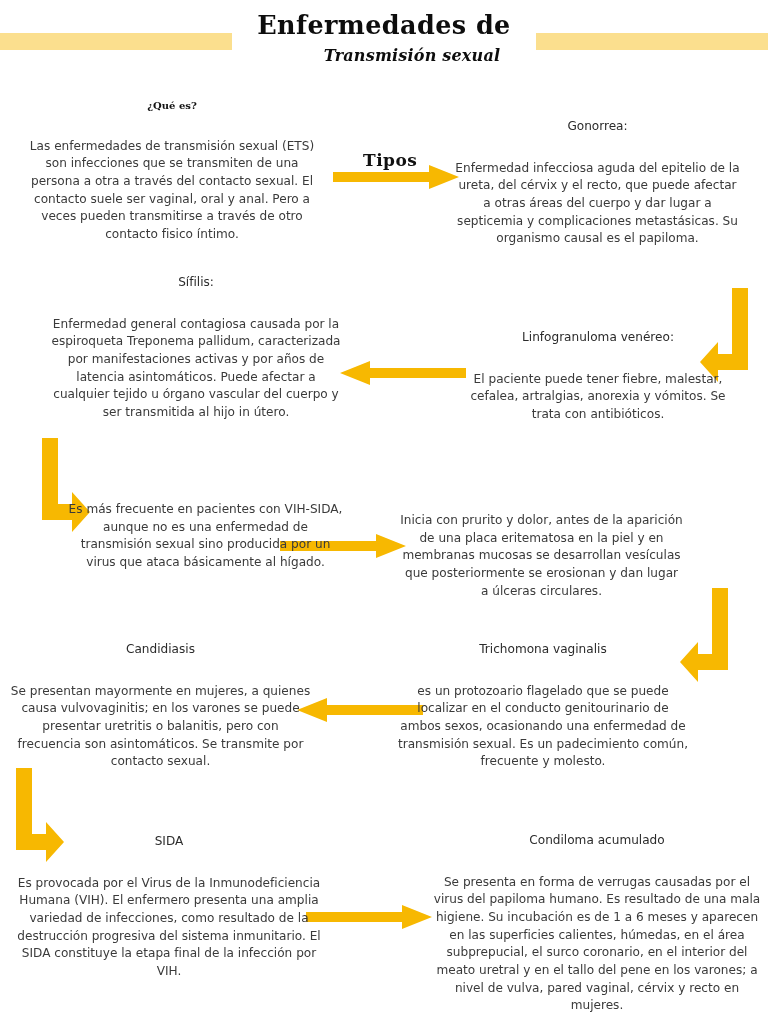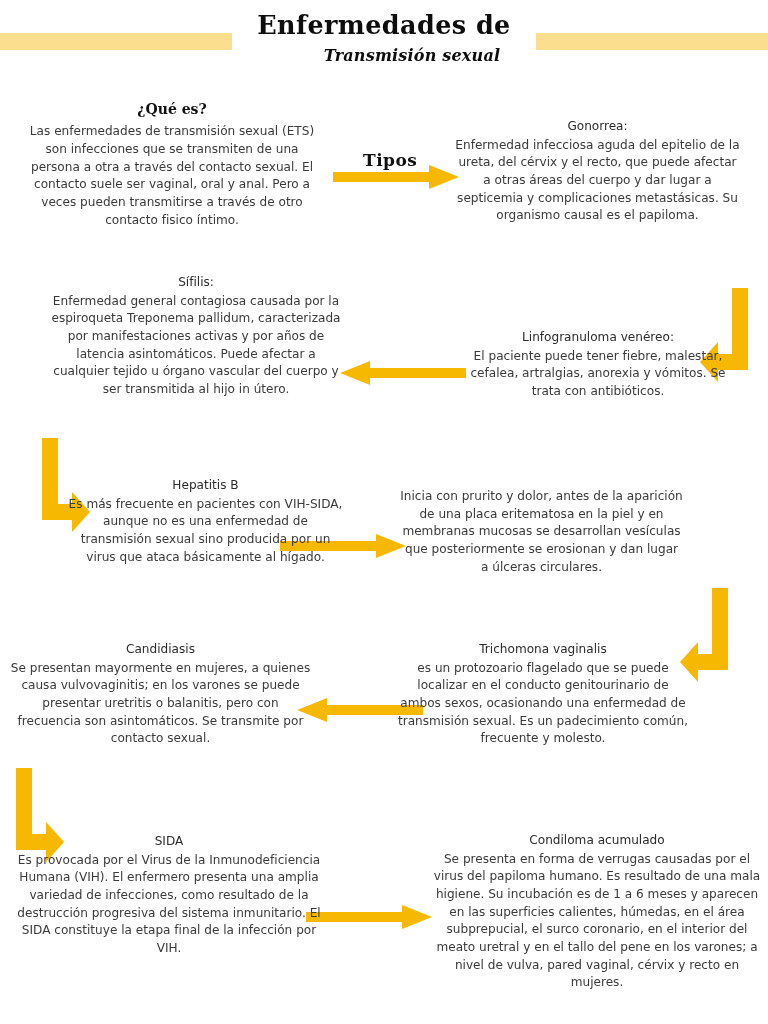--- a/index.html
+++ b/index.html
@@ -61,25 +61,25 @@
     color: #3a3a3a;
   }
   .block .heading {
     display: block;
     color: #2b2b2b;
     margin-bottom: 1px;
   }
   .block.intro .heading {
     font-family: "DejaVu Serif", "Liberation Serif", serif;
     font-weight: 700;
-    font-size: 14px;
+    font-size: 10px;
     color: #111111;
     margin-bottom: 4px;
   }
-  .block .body { display: block; }
+  .block .body { display: block; margin-top: 24px; }
 
   
   #block-intro        { left: 26px;  top: 99px;  width: 292px; }
   #block-gonorrea     { left: 455px; top: 118px; width: 285px; }
   #block-sifilis      { left: 51px;  top: 274px; width: 290px; }
   #block-linfo        { left: 458px; top: 329px; width: 280px; }
   #block-hepatitis    { left: 68px;  top: 477px; width: 275px; }
   #block-herpes       { left: 400px; top: 488px; width: 283px; }
   #block-candidiasis  { left: 9px;   top: 641px; width: 303px; }
   #block-trichomona   { left: 396px; top: 641px; width: 294px; }
@@ -194,21 +194,20 @@
   <span class="heading">Sífilis:</span>
   <span class="body">Enfermedad general contagiosa causada por la espiroqueta Treponema pallidum, caracterizada por manifestaciones activas y por años de latencia asintomáticos. Puede afectar a cualquier tejido u órgano vascular del cuerpo y ser transmitida al hijo in útero.</span>
 </div>
 
 <div class="block" id="block-linfo">
   <span class="heading">Linfogranuloma venéreo:</span>
   <span class="body">El paciente puede tener fiebre, malestar, cefalea, artralgias, anorexia y vómitos. Se trata con antibióticos.</span>
 </div>
 
 <div class="block" id="block-hepatitis">
-  <span class="heading">Hepatitis B</span>
   <span class="body">Es más frecuente en pacientes con VIH-SIDA, aunque no es una enfermedad de transmisión sexual sino producida por un virus que ataca básicamente al hígado.</span>
 </div>
 
 <div class="block" id="block-herpes">
   <span class="body">Inicia con prurito y dolor, antes de la aparición de una placa eritematosa en la piel y en membranas mucosas se desarrollan vesículas que posteriormente se erosionan y dan lugar a úlceras circulares.</span>
 </div>
 
 <div class="block" id="block-candidiasis">
   <span class="heading">Candidiasis</span>
   <span class="body">Se presentan mayormente en mujeres, a quienes causa vulvovaginitis; en los varones se puede presentar uretritis o balanitis, pero con frecuencia son asintomáticos. Se transmite por contacto sexual.</span>

